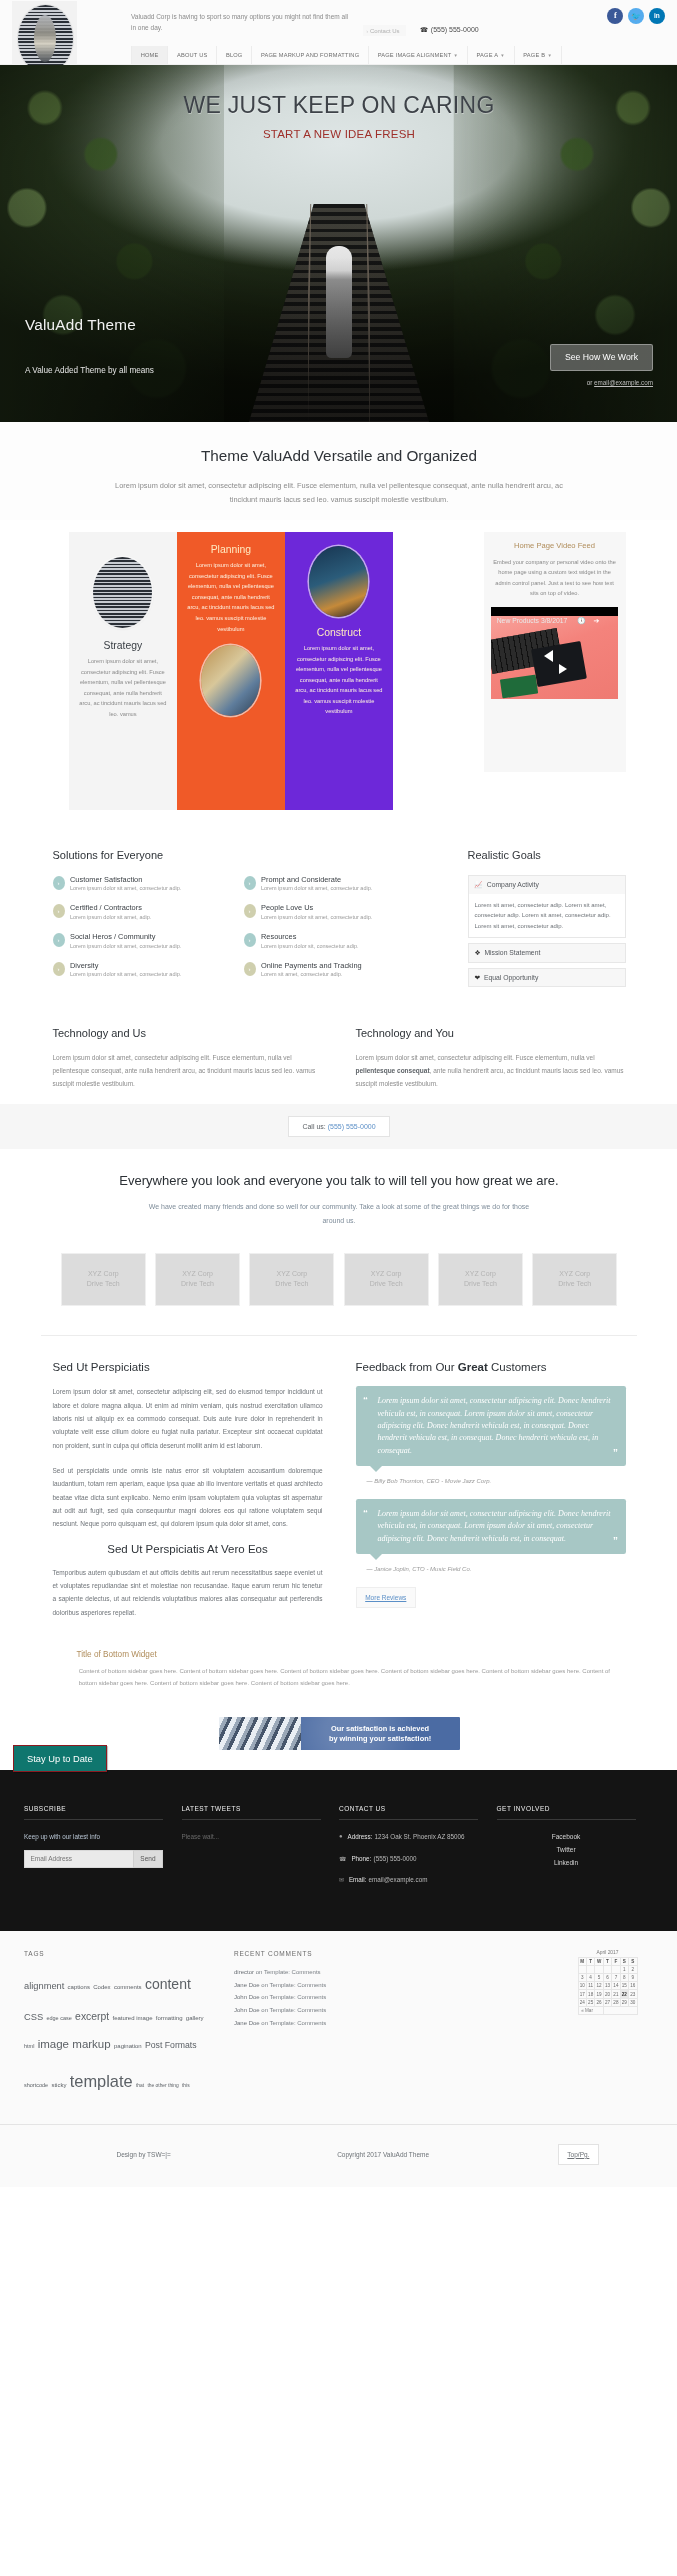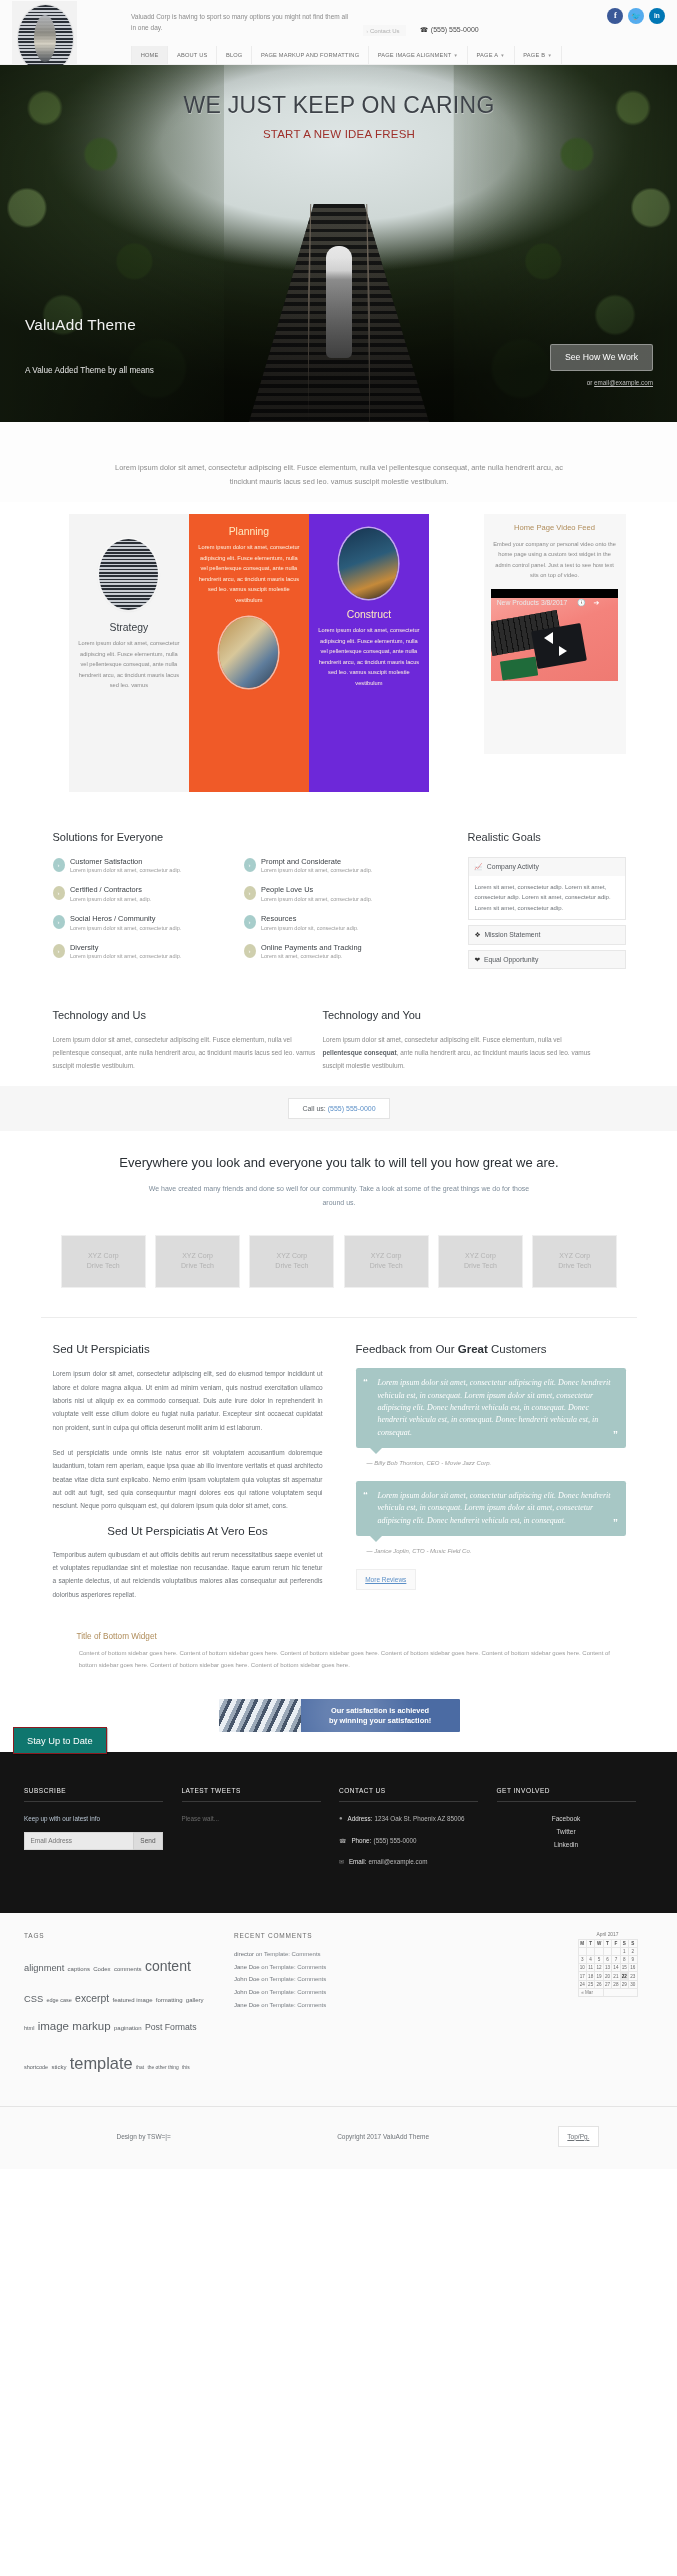--- a/index.html
+++ b/index.html
@@ -137,21 +137,21 @@
   .sec-versatile { background: #fdfdfd; padding: 25px 0 14px; }
   .sec-title-c { text-align: center; font-size: 15.3px; color: #2f3338; font-weight: 400; }
   .sec-sub-c {
     text-align: center; font-size: 7.4px; color: #8b8b8b; line-height: 1.85;
     max-width: 453px; margin: 14px auto 0;
   }
 
   
   .cards-row { display: flex; gap: 0; padding: 12px 0 22px; }
   .cards-left { display: flex; width: 415px; padding-left: 16.4px; }
-  .card { width: 120px; min-height: 278px; position: relative; padding: 0 6.5px; }
+  .card { width: 108px; min-height: 278px; position: relative; padding: 0 6.5px; }
   .card.strategy { background: #f4f4f4; }
   .card.planning { background: #f05a28; }
   .card.construct { background: #6d28d9; }
   .card-circle {
     width: 59px; height: 71px; border-radius: 50%; margin: 25px auto 0;
     background: repeating-linear-gradient(to bottom,#2a2f36 0 1.6px,#c8ccd2 1.6px 3.3px);
     box-shadow: 0 0 0 1.6px rgba(255,255,255,.6), 0 0.5px 2.2px rgba(0,0,0,.25);
     position: relative; overflow: hidden;
   }
   .card-circle.c2 { background: linear-gradient(135deg,#b98f4e,#d8c79a 40%,#5f7d9c 70%,#2c3d50); }
@@ -220,21 +220,21 @@
   .sol-t { font-size: 7.4px; color: #3c4146; }
   .sol-d { font-size: 5.5px; color: #9a9a9a; margin-top: 1.6px; }
 
   .panel { border: 0.5px solid #e7e7e7; margin-bottom: 4.9px; background: #fff; }
   .panel-head { background: #f7f7f7; padding: 4.9px 6px; font-size: 6.8px; color: #55595e; }
   .panel-head .pico { margin-right: 3.8px; color: #333; }
   .panel-body { padding: 6px; font-size: 6px; color: #6f7479; line-height: 1.75; }
 
   
   .sec-tech { padding: 13px 0 0; }
-  .tech-row { display: flex; }
+  .tech-row { display: flex; gap: 33px; }
   .tech-col { width: 270px; }
   .tech-h { font-size: 11px; color: #2e3338; font-weight: 400; margin-bottom: 13px; }
   .tech-p { font-size: 6.5px; color: #8b8b8b; line-height: 1.95; }
   .tech-p b { color: #5e6368; }
   .callus-band { background: #f6f6f6; margin-top: 14px; padding: 12px 0; text-align: center; }
   .callus-box {
     display: inline-block; border: 0.5px solid #e3e3e3; background: #fff;
     padding: 6px 13px; font-size: 7px; color: #5a5f64;
   }
   .callus-box a { color: #5b8fc7; text-decoration: none; }
@@ -423,20 +423,21 @@
     </div>
 
     <div class="hero-cta">See How We Work</div>
     <div class="hero-email">
       <span>or </span><a href="#">email@example.com</a>
     </div>
   </section>
 
   <section class="sec-versatile">
     <div class="container">
+      <h2 class="sec-title-c">Theme ValuAdd Versatile and Organized</h2>
       <p class="sec-sub-c">Lorem ipsum dolor sit amet, consectetur adipiscing elit. Fusce elementum, nulla vel pellentesque consequat, ante nulla hendrerit arcu, ac tincidunt mauris lacus sed leo. vamus suscipit molestie vestibulum.</p>
     </div>
   </section>
 
   <section>
     <div class="container">
       <div class="cards-row">
         <div class="cards-left">
           <div class="card strategy">
             <div class="card-circle c1"></div>

